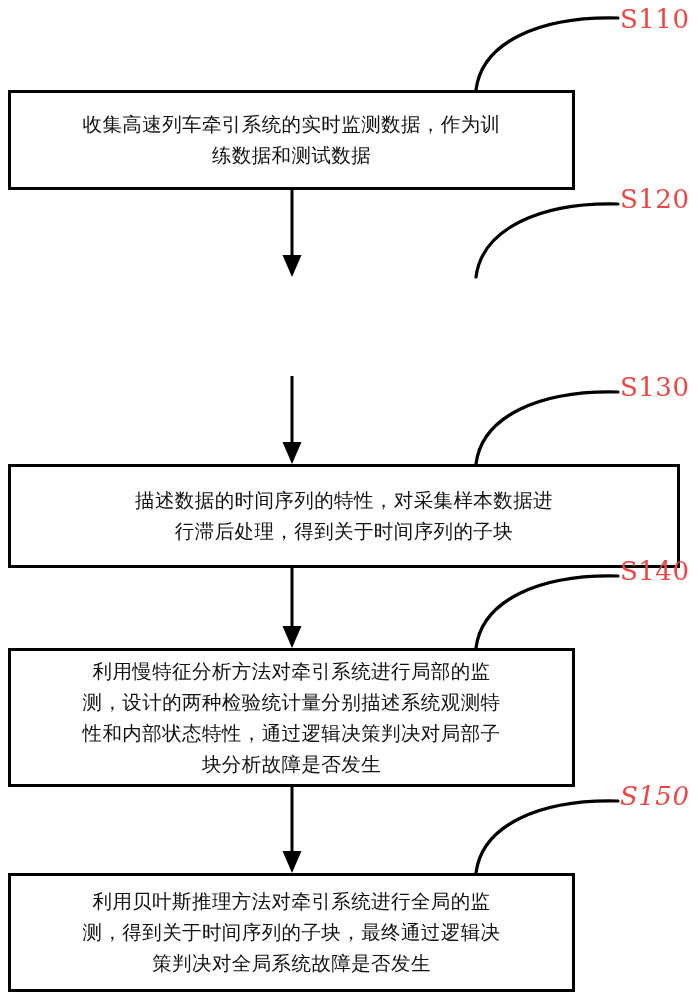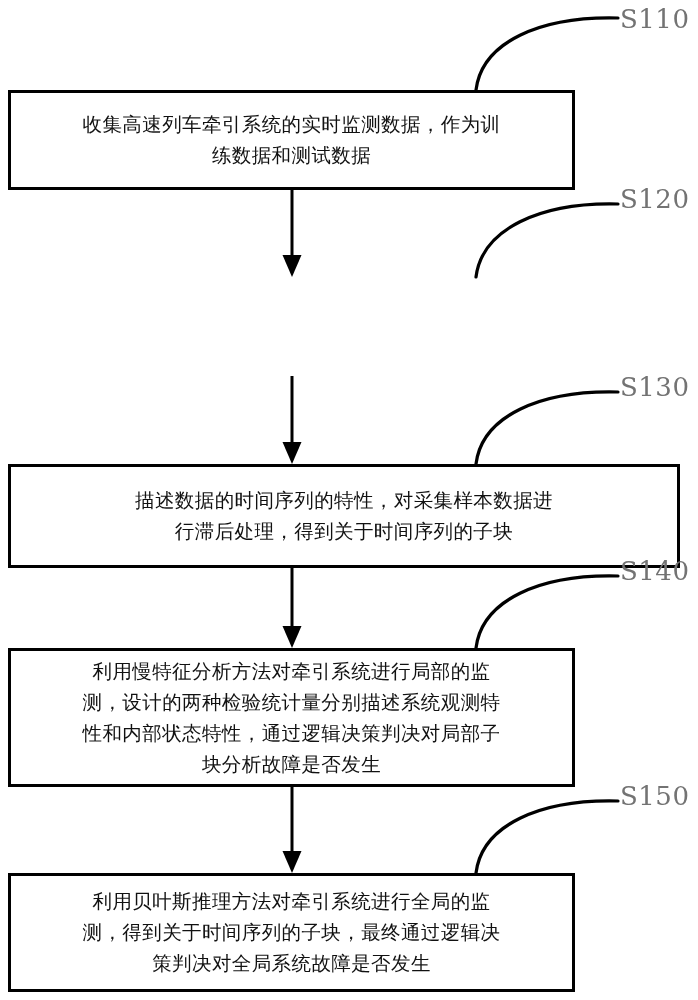--- a/index.html
+++ b/index.html
@@ -38,21 +38,21 @@
     letter-spacing: 0.4px;
     white-space: pre-line;
     width: 100%;
   }
   
   .step-label {
     position: absolute;
     font-family: "DejaVu Serif", "Liberation Serif", serif;
     font-size: 26px;
     line-height: 26px;
-    color: #737373;
+    color: #ef4444;
     letter-spacing: 0.5px;
     white-space: nowrap;
   }
   
   #overlay {
     position: absolute;
     left: 0;
     top: 0;
     width: 698px;
     height: 1000px;
@@ -85,21 +85,21 @@
   <div class="proc-box" id="box-4" style="left: 8px; top: 873px; width: 567px; height: 119px;">
     <div class="proc-text">利用贝叶斯推理方法对牵引系统进行全局的监
 测，得到关于时间序列的子块，最终通过逻辑决
 策判决对全局系统故障是否发生</div>
   </div>
 
   <div class="step-label" id="lbl-0" style="left: 620px; top: 6px;">S110</div>
   <div class="step-label" id="lbl-1" style="left: 620px; top: 186px;">S120</div>
   <div class="step-label" id="lbl-2" style="left: 620px; top: 374px;">S130</div>
   <div class="step-label" id="lbl-3" style="left: 620px; top: 558px;">S140</div>
-  <div class="step-label" id="lbl-4" style="left: 620px; top: 783px;">S150</div>
+  <div class="step-label" id="lbl-4" style="left: 620px; top: 783px; font-style: italic;">S150</div>
 
   <svg id="overlay" viewBox="0 0 698 1000">
     <g id="leaders">
         <path d="M 476 90 C 482 42, 540 16, 618 18" fill="none" stroke="#000000" stroke-width="3.2" stroke-linecap="round"></path>
         <path d="M 476 277 C 482 229, 540 202, 618 204" fill="none" stroke="#000000" stroke-width="3.2" stroke-linecap="round"></path>
         <path d="M 476 464 C 482 416, 540 390, 618 392" fill="none" stroke="#000000" stroke-width="3.2" stroke-linecap="round"></path>
         <path d="M 476 648 C 482 600, 540 574, 618 576" fill="none" stroke="#000000" stroke-width="3.2" stroke-linecap="round"></path>
         <path d="M 476 873 C 482 825, 540 799, 618 801" fill="none" stroke="#000000" stroke-width="3.2" stroke-linecap="round"></path>
       </g>
     <g id="arrows">

